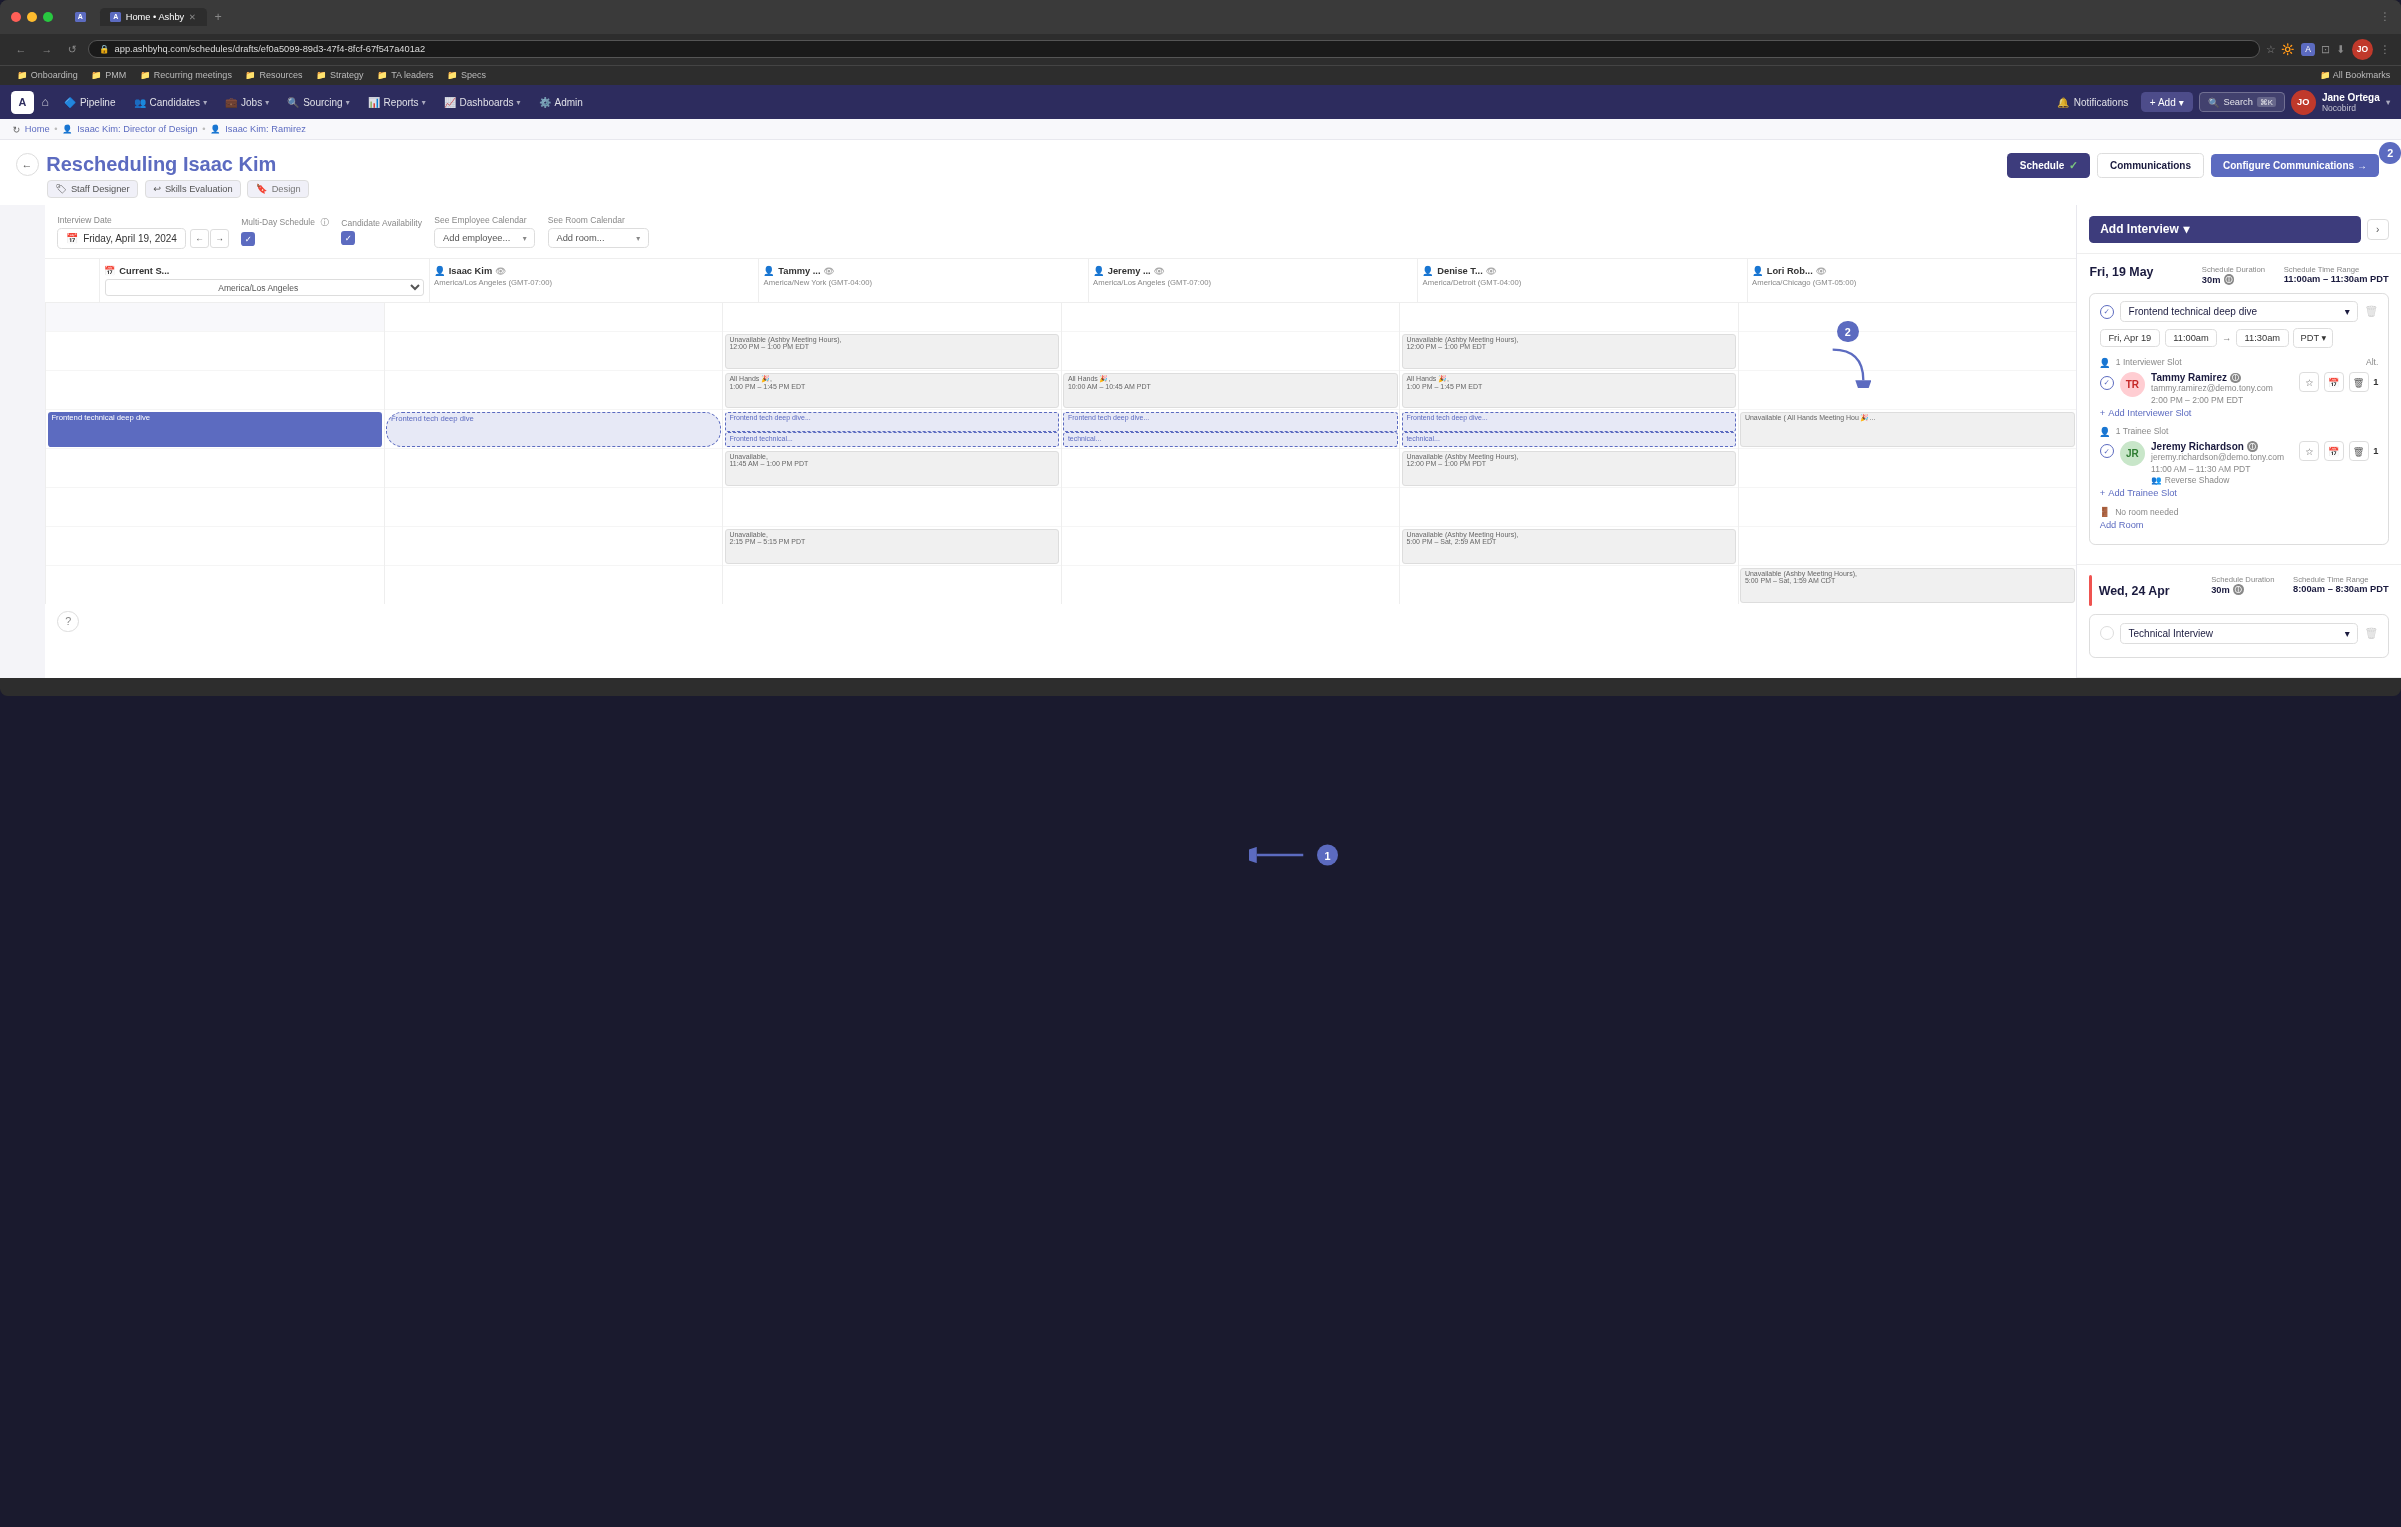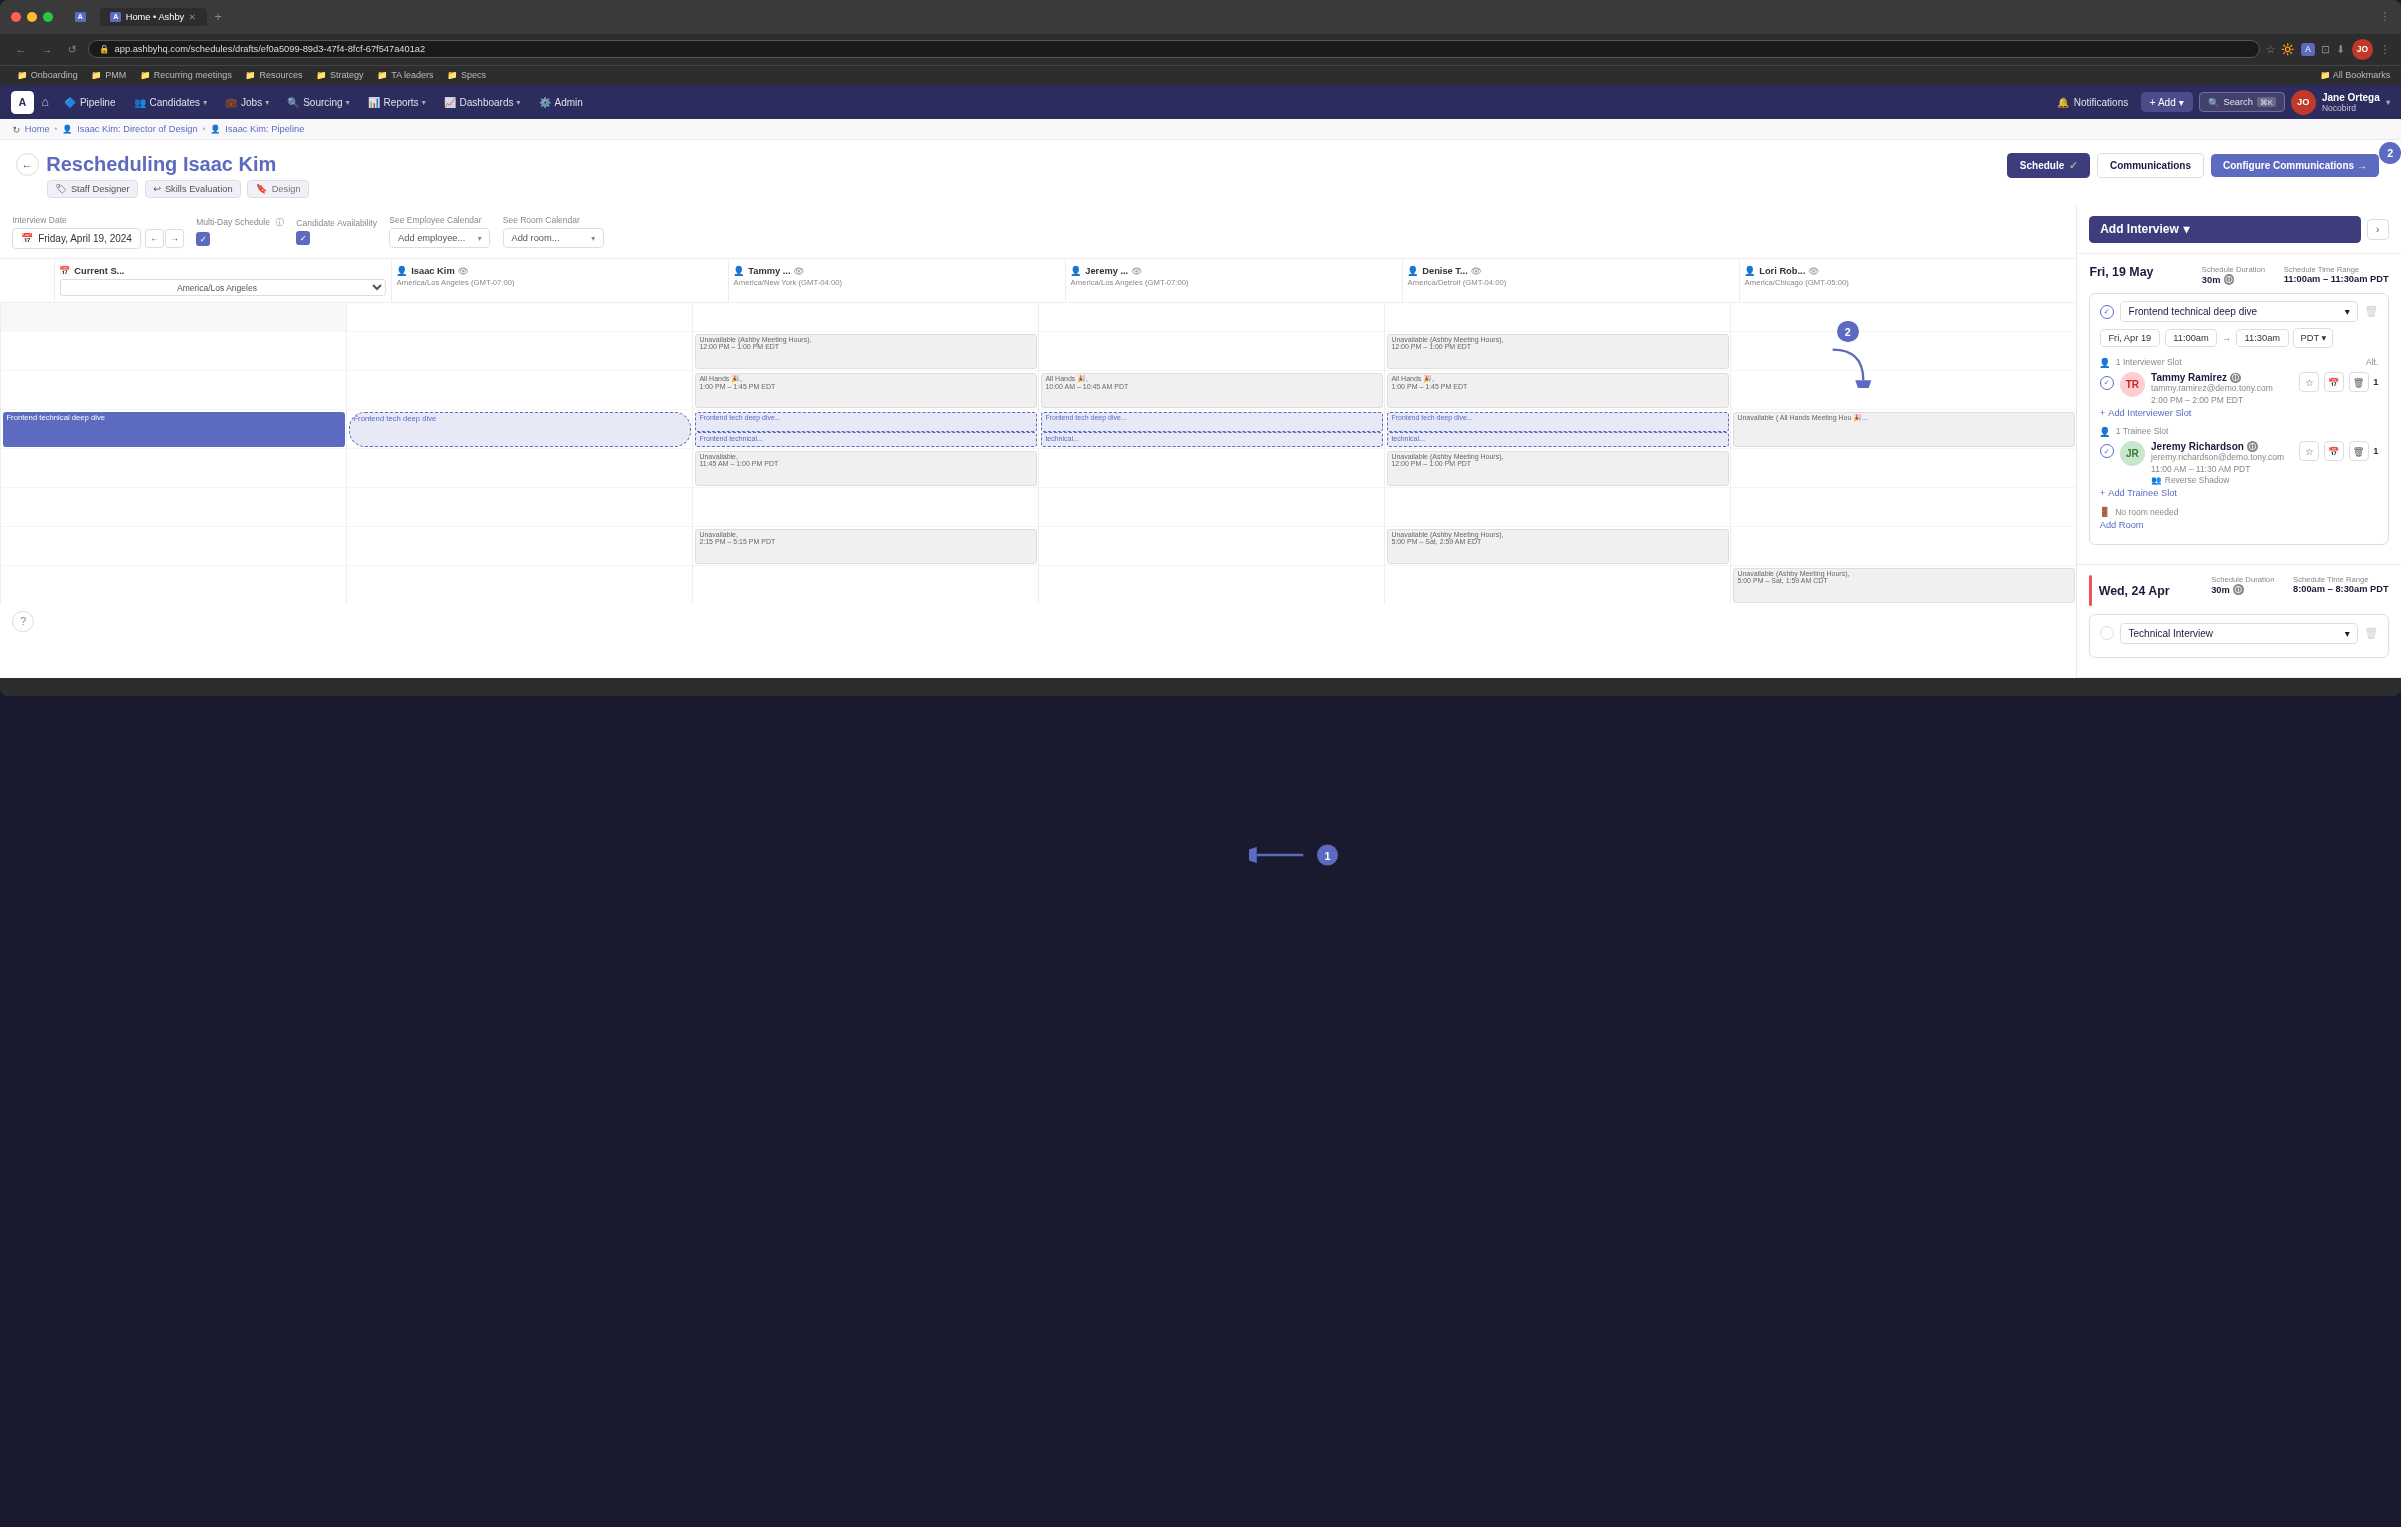--- a/index.html
+++ b/index.html
@@ -65,21 +65,21 @@
     .page-tags { display: flex; align-items: center; gap: 6.2px; margin-top: 4.6px; margin-left: 31px; }
     .page-tag { display: flex; align-items: center; gap: 3.9px; background: #f0f0f8; border: 0.8px solid #ddd; border-radius: 3.9px; padding: 2.3px 7.7px; font-size: 9.3px; color: #555; cursor: pointer; }
     .page-tag-saved { color: #777; }
     .header-right-btns { display: flex; align-items: center; gap: 6.2px; }
     .btn-schedule { display: flex; align-items: center; gap: 4.6px; background: #3d3c7c; color: white; border: none; border-radius: 4.6px; padding: 6.2px 12.4px; font-size: 10px; font-weight: 600; cursor: pointer; }
     .btn-check { color: #7bc67e; font-size: 10.8px; }
     .btn-communications { background: white; border: 0.8px solid #ddd; border-radius: 4.6px; padding: 6.2px 12.4px; font-size: 10px; font-weight: 600; color: #1a1a3e; cursor: pointer; }
     .btn-configure { display: flex; align-items: center; gap: 4.6px; background: #5c6bc0; color: white; border: none; border-radius: 4.6px; padding: 6.2px 12.4px; font-size: 10px; font-weight: 600; cursor: pointer; }
 
     
-    .main-content { display: flex; background: #f4f4f8; min-height: 464px; }
+    .main-content { display: flex; background: #f4f4f8; min-height: 464px; padding-left: 45px; }
 
     
     .calendar-section { flex: 1; background: white; padding: 0; overflow: hidden; }
 
     
     .cal-toolbar { padding: 9.3px 12.4px; display: flex; align-items: center; gap: 12.4px; border-bottom: 0.8px solid #eee; flex-wrap: wrap; }
     .cal-field { display: flex; flex-direction: column; gap: 3.1px; }
     .cal-field-label { font-size: 8.5px; color: #888; font-weight: 500; }
     .cal-date-input { display: flex; align-items: center; gap: 4.6px; border: 0.8px solid #ddd; border-radius: 4.6px; padding: 3.9px 7.7px; font-size: 10px; color: #333; background: white; }
     .cal-date-nav { display: flex; gap: 1.5px; }
@@ -305,21 +305,21 @@
     </div>
 
     <div class="breadcrumb">
       <span>↻</span>
       <a href="#">Home</a>
       <span class="sep">•</span>
       <span style="font-size:8.5px;">👤</span>
       <a href="#">Isaac Kim: Director of Design</a>
       <span class="sep">•</span>
       <span style="font-size:8.5px;">👤</span>
-      <a href="#">Isaac Kim: Pipeline</a>
+      <a href="#">Isaac Kim: Ramirez</a>
     </div>
 
     <div class="page-header">
       <div>
         <div style="display:flex; align-items:center; gap:7.7px;">
           <button class="back-btn">←</button>
           <h1 class="page-title">
             <span>Rescheduling </span><span style="color:#5c6bc0;">Isaac Kim</span>
           </h1>
         </div>

